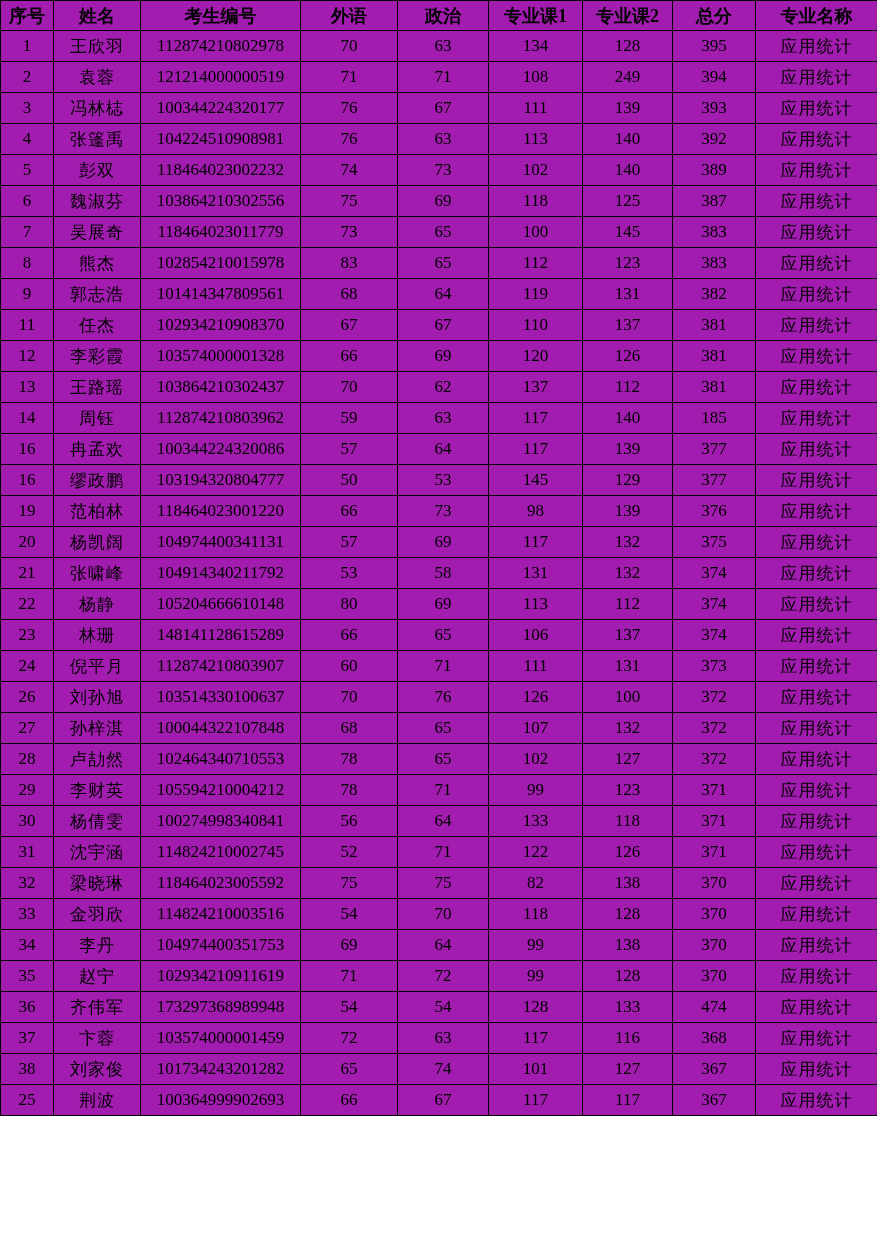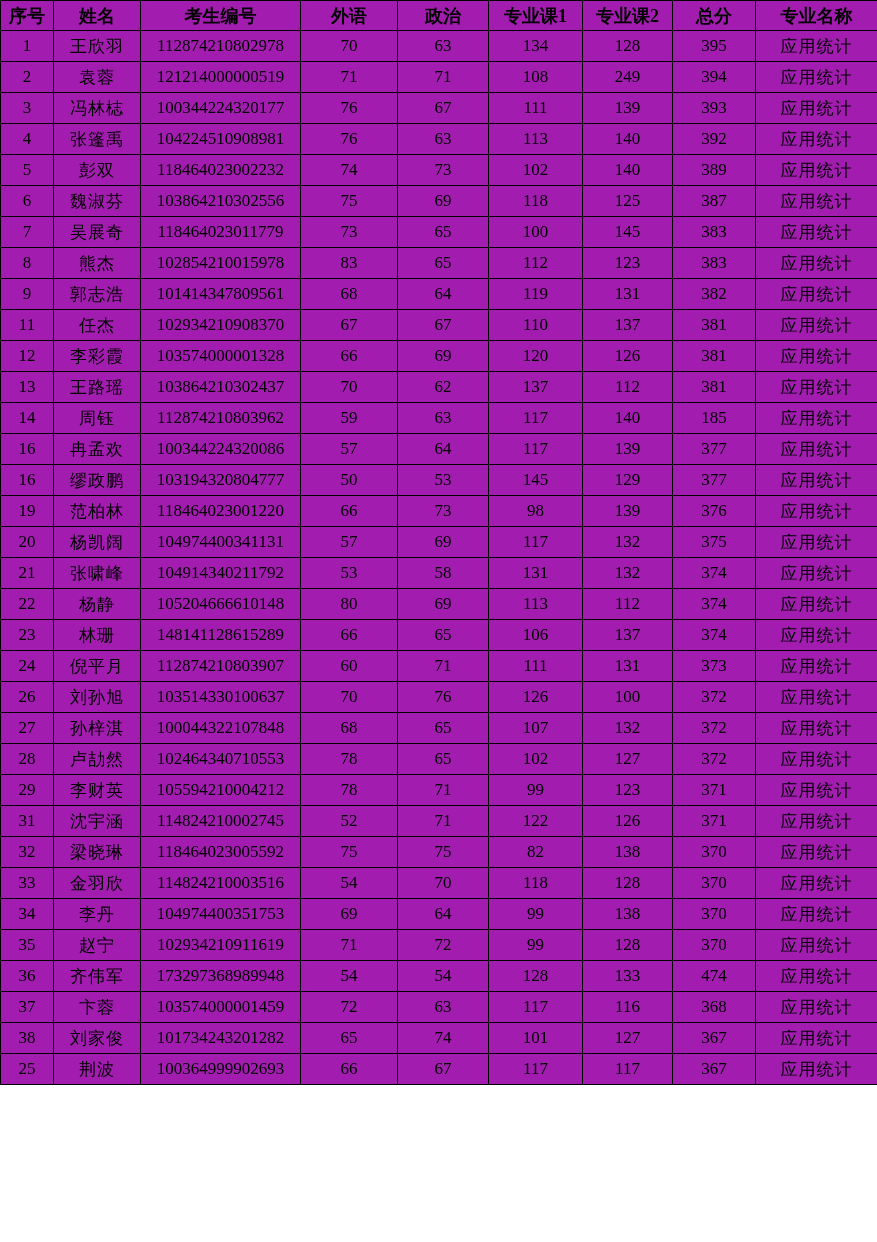--- a/index.html
+++ b/index.html
@@ -343,20 +343,31 @@
         <td class="name-cell">李财英</td>
         <td class="candidate-id-cell">105594210004212</td>
         <td class="foreign-language-cell">78</td>
         <td class="politics-cell">71</td>
         <td class="major-course-1-cell">99</td>
         <td class="major-course-2-cell">123</td>
         <td class="total-score-cell">371</td>
         <td class="major-cell">应用统计</td>
       </tr>
       <tr>
+        <td class="index-cell">30</td>
+        <td class="name-cell">杨倩雯</td>
+        <td class="candidate-id-cell">100274998340841</td>
+        <td class="foreign-language-cell">56</td>
+        <td class="politics-cell">64</td>
+        <td class="major-course-1-cell">133</td>
+        <td class="major-course-2-cell">118</td>
+        <td class="total-score-cell">371</td>
+        <td class="major-cell">应用统计</td>
+      </tr>
+      <tr>
         <td class="index-cell">31</td>
         <td class="name-cell">沈宇涵</td>
         <td class="candidate-id-cell">114824210002745</td>
         <td class="foreign-language-cell">52</td>
         <td class="politics-cell">71</td>
         <td class="major-course-1-cell">122</td>
         <td class="major-course-2-cell">126</td>
         <td class="total-score-cell">371</td>
         <td class="major-cell">应用统计</td>
       </tr>

